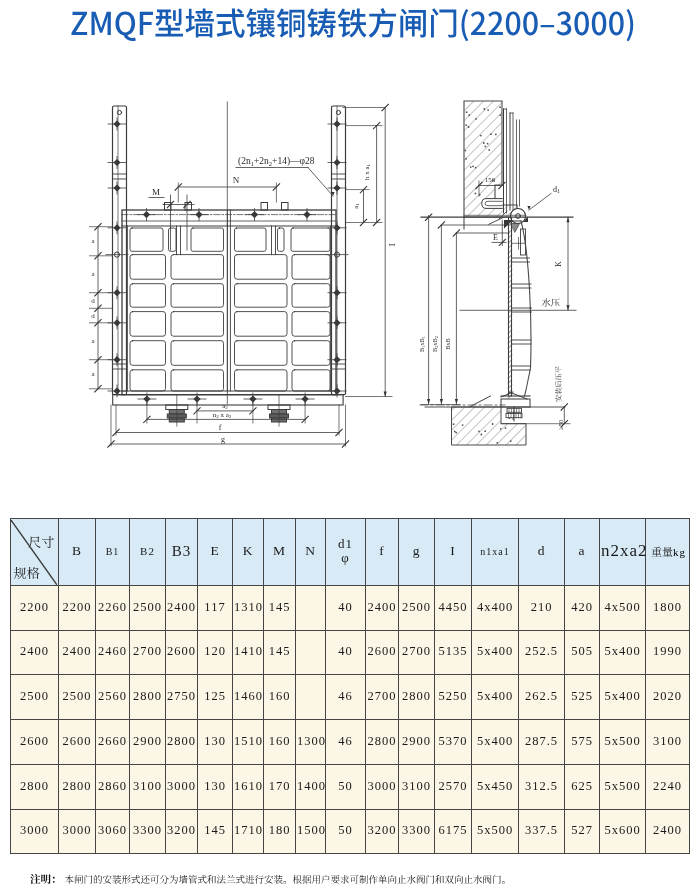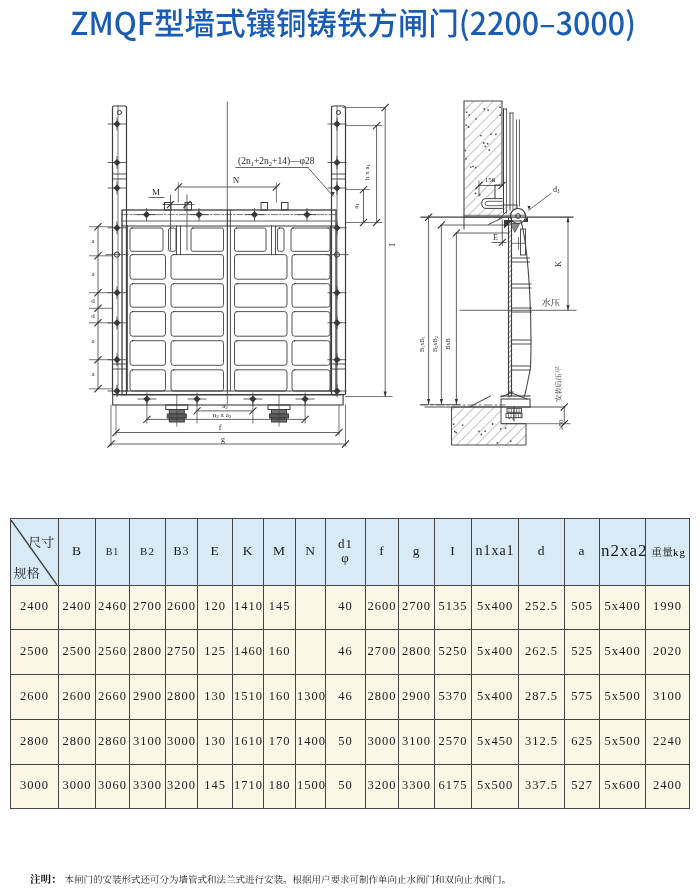--- a/index.html
+++ b/index.html
@@ -513,39 +513,59 @@
                 <path d="M2.7 -10.2V-6.9C2.7 -4.2 2.4 -1.4 0.5 0.8L0.7 1.0C2.9 -0.9 3.4 -3.5 3.5 -5.8H6.3C6.8 -3.4 7.9 -0.8 11.6 1.0C11.7 0.5 12.1 0.3 12.5 0.3L12.6 0.1C8.6 -1.4 7.1 -3.6 6.6 -5.8H9.8V-5.0H10.0C10.3 -5.0 10.7 -5.2 10.7 -5.3V-9.5C11.0 -9.5 11.2 -9.6 11.3 -9.7L10.2 -10.6L9.7 -10.0H3.7L2.7 -10.5ZM9.8 -9.6V-6.2H3.5L3.6 -6.9V-9.6Z M15.9 -6.3 15.8 -6.2C16.6 -5.4 17.5 -4.0 17.7 -2.9C18.8 -2.1 19.6 -4.6 15.9 -6.3ZM21.5 -11.1V-7.9H13.8L13.9 -7.6H21.5V-0.4C21.5 -0.1 21.4 -0.0 21.1 -0.0C20.7 -0.0 18.8 -0.2 18.8 -0.2V0.0C19.6 0.1 20.1 0.2 20.3 0.4C20.6 0.5 20.7 0.8 20.7 1.0C22.2 0.9 22.4 0.4 22.4 -0.3V-7.6H25.5C25.7 -7.6 25.8 -7.6 25.9 -7.8C25.4 -8.2 24.6 -8.9 24.6 -8.9L23.9 -7.9H22.4V-10.6C22.7 -10.6 22.8 -10.7 22.8 -10.9Z" fill="#222"></path>
               </g>
 <g transform="translate(2.5,58)">
                 <path d="M10.2 -4.4 9.1 -4.6V-0.1C9.1 0.4 9.3 0.6 10.1 0.6H11.0C12.4 0.6 12.8 0.4 12.8 0.1C12.8 -0.0 12.7 -0.1 12.4 -0.2L12.4 -2.0H12.2C12.1 -1.3 12.0 -0.5 11.9 -0.3C11.9 -0.1 11.8 -0.1 11.7 -0.1C11.6 -0.1 11.4 -0.1 11.0 -0.1H10.2C9.9 -0.1 9.8 -0.1 9.8 -0.3V-4.1C10.1 -4.1 10.2 -4.3 10.2 -4.4ZM9.6 -8.6 8.4 -8.8C8.4 -4.6 8.5 -1.4 4.1 0.8L4.3 1.0C9.2 -1.1 9.1 -4.3 9.2 -8.3C9.5 -8.3 9.6 -8.5 9.6 -8.6ZM3.8 -10.9 2.5 -11.1V-8.2H0.6L0.7 -7.9H2.5V-7.0C2.5 -6.5 2.5 -6.0 2.5 -5.4H0.3L0.4 -5.0H2.5C2.3 -2.9 1.8 -0.7 0.4 0.9L0.6 1.0C2.1 -0.2 2.8 -1.9 3.1 -3.7C3.8 -3.0 4.5 -1.9 4.6 -1.0C5.5 -0.2 6.2 -2.5 3.2 -4.0C3.2 -4.3 3.2 -4.7 3.3 -5.0H5.6C5.8 -5.0 5.9 -5.1 6.0 -5.2C5.6 -5.6 4.9 -6.1 4.9 -6.1L4.4 -5.4H3.3C3.4 -5.9 3.4 -6.5 3.4 -7.0V-7.9H5.4C5.6 -7.9 5.7 -7.9 5.7 -8.1C5.3 -8.4 4.7 -8.9 4.7 -8.9L4.2 -8.2H3.4V-10.6C3.7 -10.6 3.8 -10.7 3.8 -10.9ZM7.0 -3.7V-9.7H10.7V-3.4H10.9C11.2 -3.4 11.6 -3.7 11.6 -3.7V-9.6C11.8 -9.6 12.0 -9.7 12.1 -9.8L11.1 -10.6L10.6 -10.1H7.1L6.2 -10.5V-3.4H6.3C6.7 -3.4 7.0 -3.6 7.0 -3.7Z M17.7 -8.7 17.1 -8.0H16.6V-10.6C16.9 -10.7 17.0 -10.8 17.0 -11.0L15.7 -11.1V-8.0H13.7L13.8 -7.6H15.5C15.2 -5.6 14.6 -3.6 13.6 -2.1L13.8 -1.9C14.6 -2.9 15.3 -4.0 15.7 -5.2V1.1H15.9C16.2 1.1 16.6 0.8 16.6 0.7V-6.2C17.0 -5.6 17.5 -5.0 17.6 -4.4C18.4 -3.8 19.1 -5.4 16.6 -6.5V-7.6H18.4C18.6 -7.6 18.7 -7.7 18.7 -7.8C18.3 -8.2 17.7 -8.7 17.7 -8.7ZM21.6 -10.6 20.3 -11.1C19.9 -9.2 19.0 -7.4 18.1 -6.3L18.3 -6.2C18.9 -6.7 19.5 -7.4 20.0 -8.2C20.4 -7.5 20.9 -6.8 21.5 -6.2C20.4 -5.1 19.1 -4.2 17.4 -3.6L17.6 -3.4C18.2 -3.5 18.7 -3.7 19.3 -4.0V1.0H19.4C19.8 1.0 20.1 0.8 20.1 0.8V0.1H23.6V0.9H23.8C24.2 0.9 24.5 0.7 24.5 0.7V-3.4C24.8 -3.4 24.9 -3.5 25.0 -3.6L24.0 -4.3L23.6 -3.8H20.3L19.5 -4.1C20.5 -4.6 21.3 -5.1 22.0 -5.7C22.9 -4.9 23.9 -4.3 25.3 -3.8C25.3 -4.2 25.6 -4.4 26.0 -4.5L26.0 -4.6C24.6 -5.0 23.5 -5.5 22.5 -6.2C23.4 -7.0 24.1 -7.9 24.6 -8.9C24.9 -9.0 25.0 -9.0 25.1 -9.1L24.2 -10.0L23.6 -9.5H20.7C20.9 -9.8 21.0 -10.1 21.1 -10.4C21.4 -10.4 21.6 -10.5 21.6 -10.6ZM20.2 -8.5 20.5 -9.1H23.6C23.2 -8.2 22.7 -7.3 22.0 -6.6C21.3 -7.2 20.7 -7.8 20.2 -8.5ZM20.1 -0.3V-3.4H23.6V-0.3Z" fill="#222"></path>
               </g>
             </svg>
           </td>
           <td style="font-size:13.5px">B</td>
           <td style="font-size:10px">B1</td>
           <td style="font-size:11px">B2</td>
-          <td style="font-size:12px">B3</td>
+          <td style="font-size:15px">B3</td>
           <td style="font-size:13.5px">E</td>
           <td style="font-size:13.5px">K</td>
           <td style="font-size:13.5px">M</td>
           <td style="font-size:13.5px">N</td>
           <td style="font-size:13px;line-height:1.05">d1<br>φ</td>
           <td style="font-size:13.5px">f</td>
           <td style="font-size:13.5px">g</td>
           <td style="font-size:13.5px">I</td>
-          <td style="font-size:14px">n1xa1</td>
+          <td style="font-size:10px">n1xa1</td>
           <td style="font-size:13.5px">d</td>
           <td style="font-size:13.5px">a</td>
           <td style="font-size:17px">n2xa2</td>
           <td style="padding:0"><svg width="34" height="13" viewBox="0 0 34 13" style="vertical-align:-2px">
               <g transform="translate(0,11)">
                 <path d="M1.9 -5.7V-2.0H2.0C2.3 -2.0 2.6 -2.2 2.6 -2.3V-2.5H5.1V-1.4H1.3L1.4 -1.1H5.1V0.2H0.4L0.5 0.5H10.3C10.4 0.5 10.5 0.4 10.6 0.3C10.2 -0.0 9.6 -0.5 9.6 -0.5L9.0 0.2H5.8V-1.1H9.5C9.7 -1.1 9.8 -1.1 9.8 -1.2C9.5 -1.6 8.9 -2.0 8.9 -2.0L8.4 -1.4H5.8V-2.5H8.3V-2.1H8.4C8.6 -2.1 9.0 -2.3 9.0 -2.3V-5.3C9.3 -5.3 9.4 -5.4 9.5 -5.5L8.6 -6.2L8.2 -5.7H5.8V-6.8H10.1C10.3 -6.8 10.4 -6.8 10.4 -6.9C10.0 -7.3 9.4 -7.7 9.4 -7.7L8.9 -7.1H5.8V-8.2C6.9 -8.3 7.9 -8.4 8.7 -8.5C8.9 -8.4 9.2 -8.4 9.2 -8.5L8.5 -9.2C6.9 -8.8 3.8 -8.3 1.4 -8.1L1.4 -7.9C2.6 -7.9 3.9 -8.0 5.1 -8.1V-7.1H0.6L0.7 -6.8H5.1V-5.7H2.7L1.9 -6.1ZM5.1 -2.8H2.6V-4.0H5.1ZM5.8 -2.8V-4.0H8.3V-2.8ZM5.1 -4.3H2.6V-5.4H5.1ZM5.8 -4.3V-5.4H8.3V-4.3Z M11.6 -5.4 11.7 -5.1H21.1C21.3 -5.1 21.4 -5.1 21.4 -5.3C21.1 -5.6 20.5 -6.0 20.5 -6.0L20.0 -5.4ZM18.9 -7.2V-6.4H14.1V-7.2ZM18.9 -7.5H14.1V-8.3H18.9ZM13.4 -8.6V-5.6H13.5C13.8 -5.6 14.1 -5.8 14.1 -5.9V-6.1H18.9V-5.7H19.0C19.2 -5.7 19.6 -5.9 19.6 -5.9V-8.2C19.8 -8.2 20.0 -8.3 20.0 -8.4L19.2 -9.1L18.7 -8.6H14.1L13.4 -9.0ZM19.0 -2.9V-2.1H16.8V-2.9ZM19.0 -3.2H16.8V-4.0H19.0ZM14.0 -2.9H16.1V-2.1H14.0ZM14.0 -3.2V-4.0H16.1V-3.2ZM12.4 -0.9 12.5 -0.6H16.1V0.3H11.6L11.7 0.6H21.2C21.4 0.6 21.5 0.6 21.5 0.4C21.1 0.1 20.5 -0.4 20.5 -0.4L20.0 0.3H16.8V-0.6H20.5C20.6 -0.6 20.7 -0.7 20.8 -0.8C20.4 -1.1 19.9 -1.5 19.9 -1.5L19.4 -0.9H16.8V-1.7H19.0V-1.4H19.1C19.3 -1.4 19.7 -1.6 19.7 -1.7V-3.9C20.0 -3.9 20.1 -4.0 20.2 -4.1L19.3 -4.8L18.9 -4.4H14.0L13.3 -4.7V-1.2H13.4C13.7 -1.2 14.0 -1.4 14.0 -1.5V-1.7H16.1V-0.9Z" fill="#222"></path>
               </g>
               <text x="22" y="11" font-size="11" font-family="Liberation Serif">kg</text>
             </svg></td>
+        </tr>
+        <tr class="bd" style="height:45px">
+          <td>2200</td>
+          <td>2200</td>
+          <td>2260</td>
+          <td>2500</td>
+          <td>2400</td>
+          <td>117</td>
+          <td>1310</td>
+          <td>145</td>
+          <td></td>
+          <td>40</td>
+          <td>2400</td>
+          <td>2500</td>
+          <td>4450</td>
+          <td>4x400</td>
+          <td>210</td>
+          <td>420</td>
+          <td>4x500</td>
+          <td>1800</td>
         </tr>
         <tr class="bd" style="height:44px">
           <td>2400</td>
           <td>2400</td>
           <td>2460</td>
           <td>2700</td>
           <td>2600</td>
           <td>120</td>
           <td>1410</td>
           <td>145</td>

